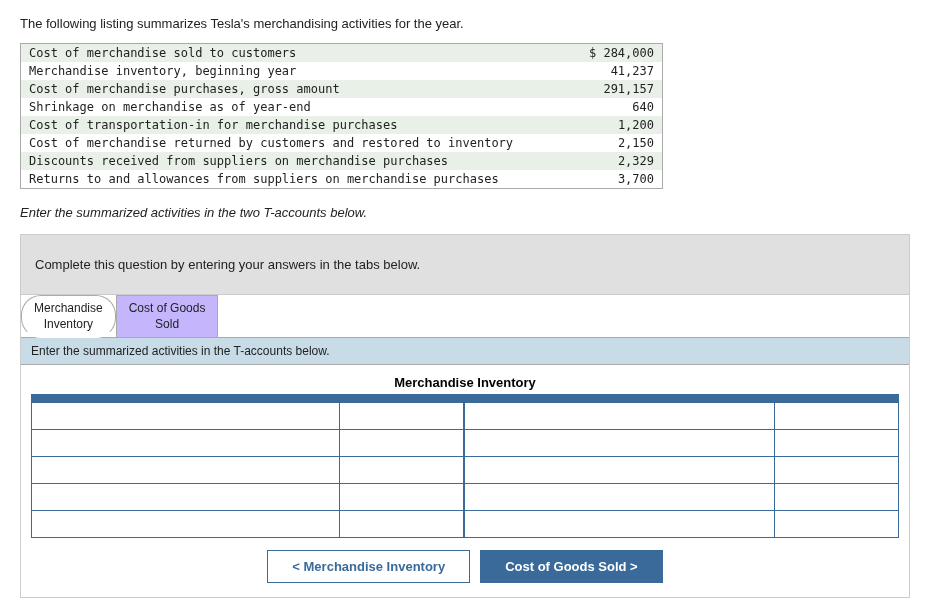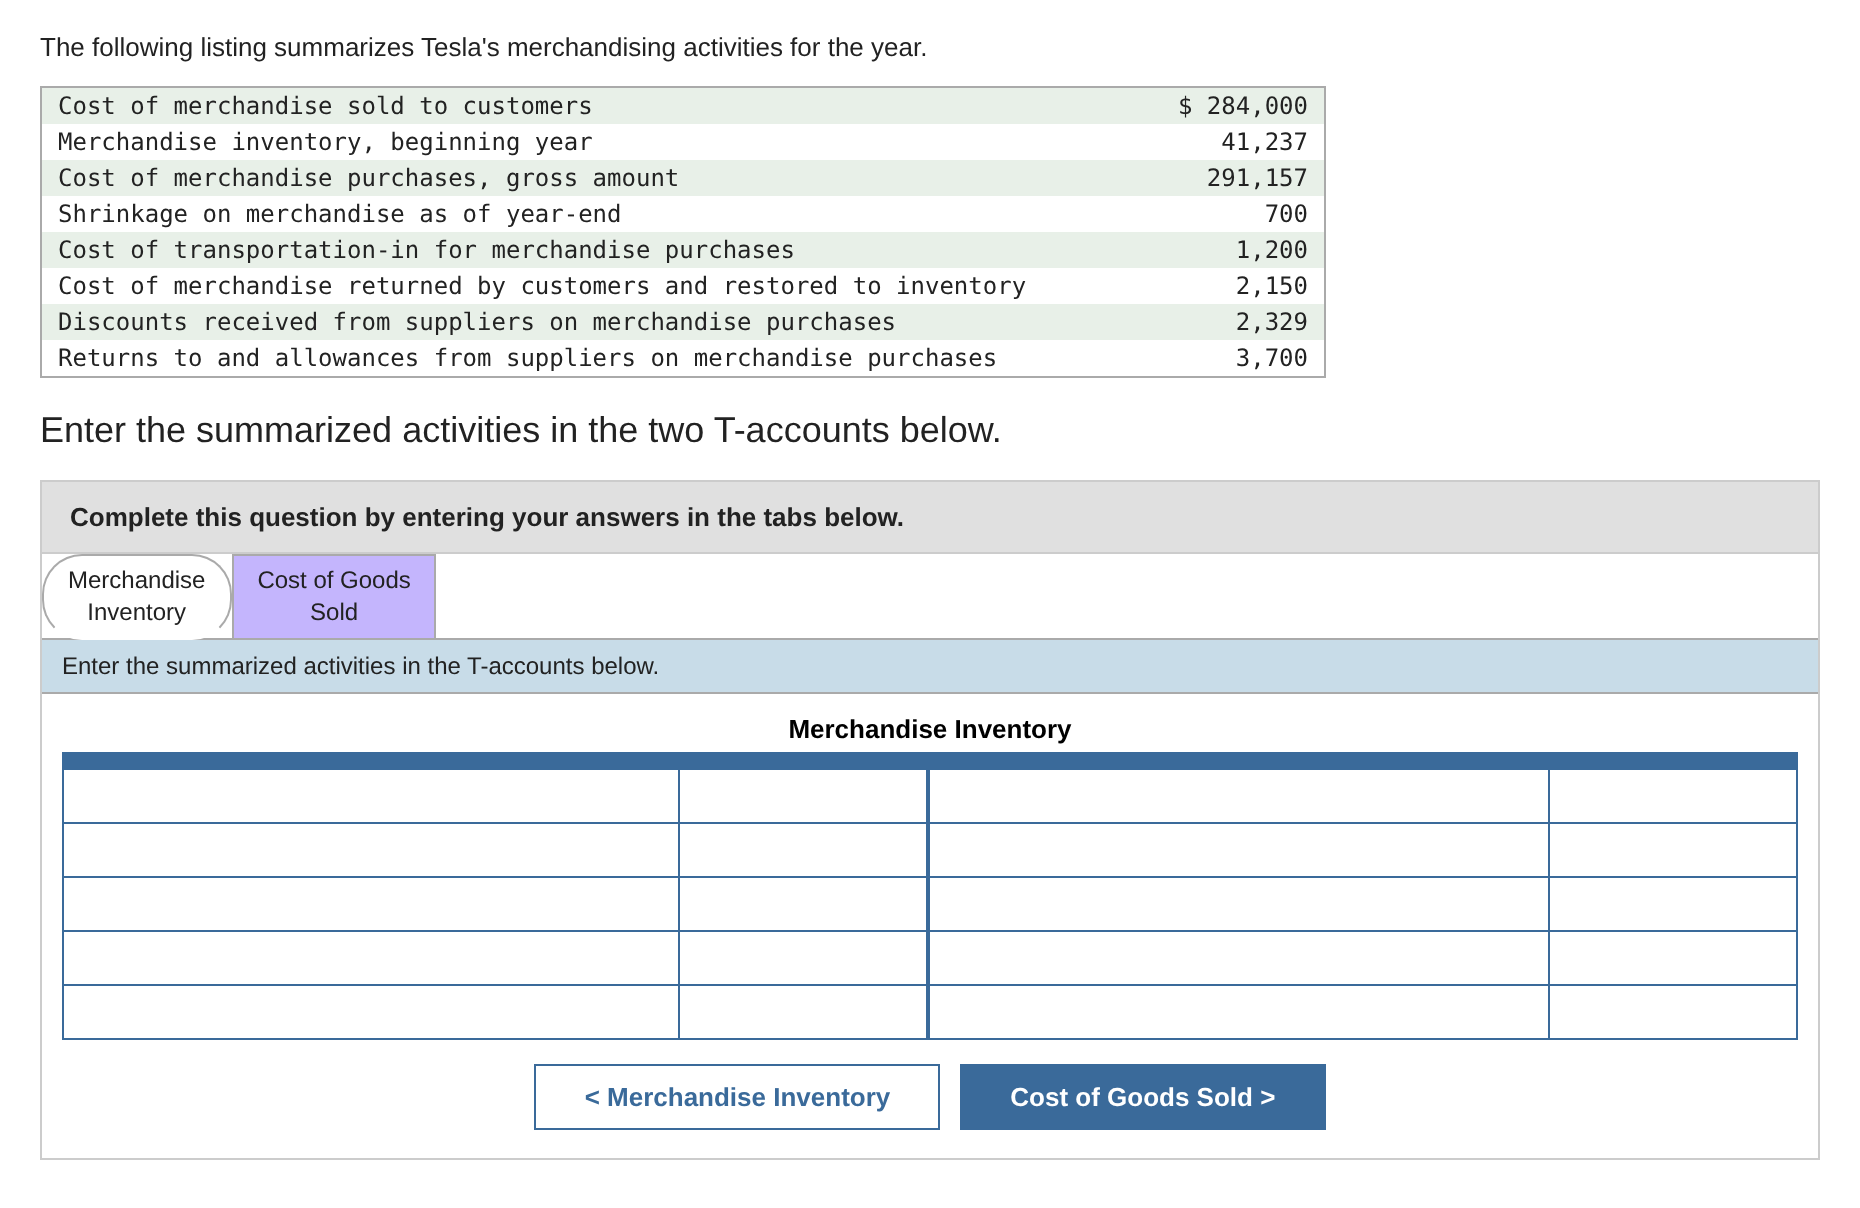--- a/index.html
+++ b/index.html
@@ -38,28 +38,29 @@
     .data-table .label-col {
       width: 500px;
     }
     .data-table .value-col {
       text-align: right;
       width: 100px;
     }
 
     .enter-text {
       margin: 10px 0 14px 0;
-      font-size: 18px;
+      font-size: 13px;
+      font-style: italic;
     }
 
     .question-box {
       background: #e0e0e0;
-      padding: 10px 14px;
+      padding: 22px 14px;
       margin-bottom: 0;
-      font-weight: bold;
+      font-weight: normal;
       font-size: 13px;
       border: 1px solid #ccc;
     }
 
     .tabs-container {
       border: 1px solid #ccc;
       border-top: none;
     }
 
     .tabs-row {
@@ -210,21 +211,21 @@
       <tr>
       <td class="label-col">Merchandise inventory, beginning year</td>
       <td class="value-col">41,237</td>
     </tr>
       <tr>
       <td class="label-col">Cost of merchandise purchases, gross amount</td>
       <td class="value-col">291,157</td>
     </tr>
       <tr>
       <td class="label-col">Shrinkage on merchandise as of year-end</td>
-      <td class="value-col">700</td>
+      <td class="value-col">640</td>
     </tr>
       <tr>
       <td class="label-col">Cost of transportation-in for merchandise purchases</td>
       <td class="value-col">1,200</td>
     </tr>
       <tr>
       <td class="label-col">Cost of merchandise returned by customers and restored to inventory</td>
       <td class="value-col">2,150</td>
     </tr>
       <tr>

